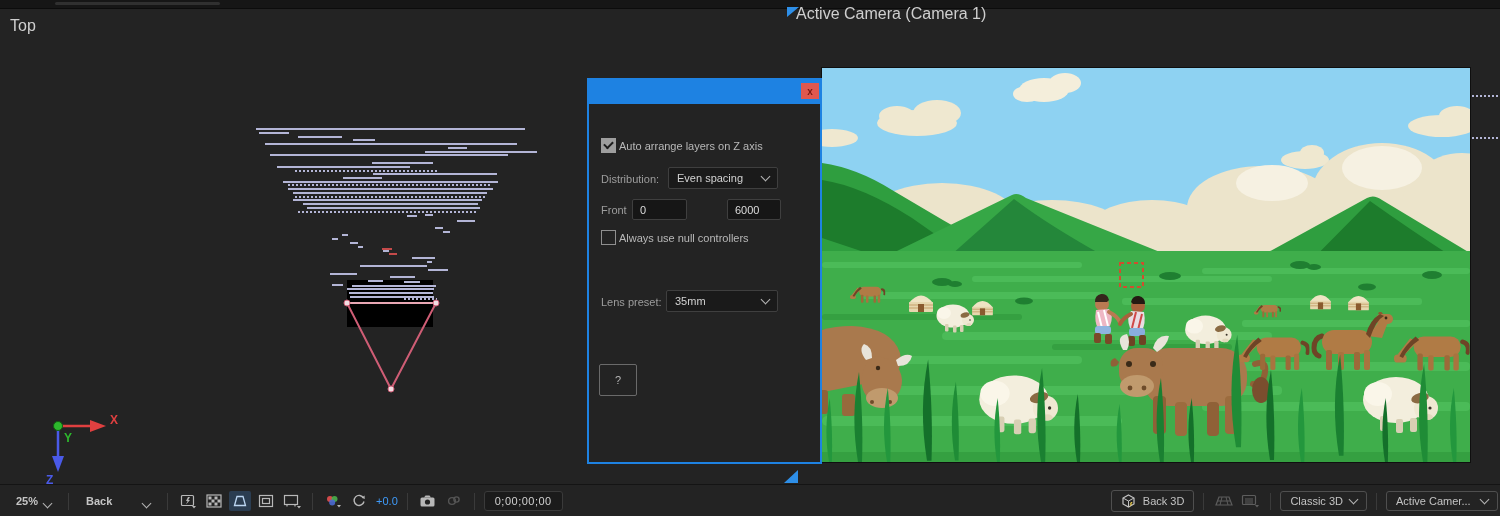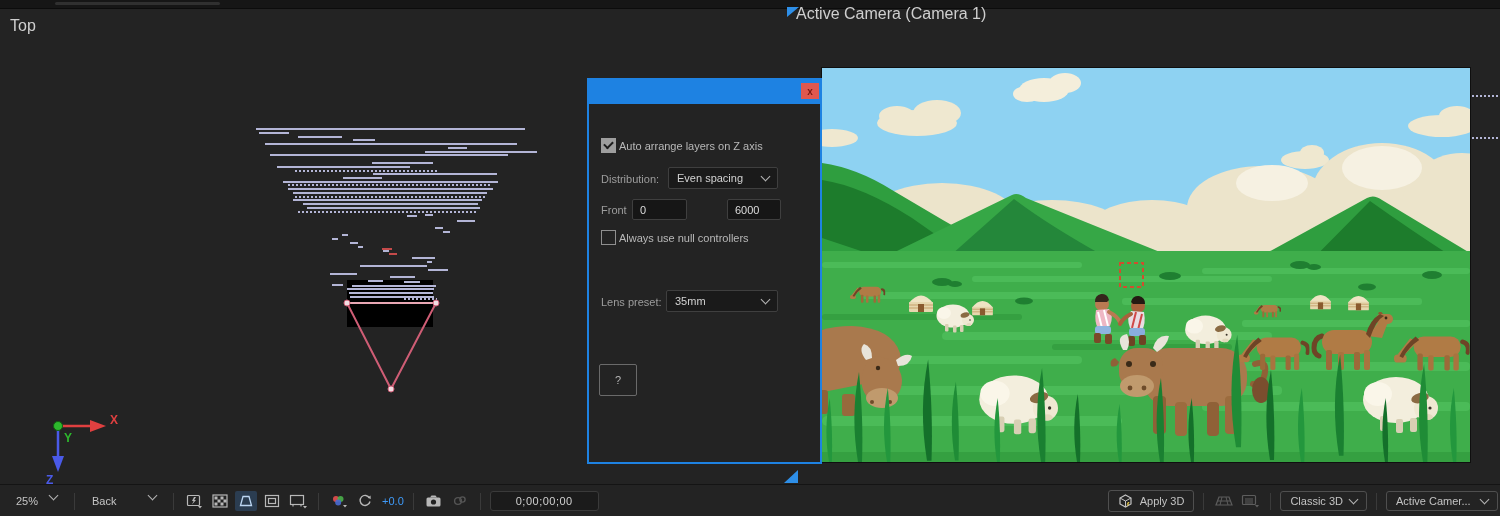--- a/index.html
+++ b/index.html
@@ -45,26 +45,26 @@
         transform:rotate(45deg);margin-top:-3px;flex:none;}
   .btn-apply{position:absolute;left:10px;top:218px;width:180px;height:31px;background:#2e8ceb;color:#fff;
              border:none;border-radius:2px;display:flex;align-items:center;justify-content:center;font-size:11.5px;}
   .btn-sec{position:absolute;height:30px;background:transparent;border:1px solid #6a6a6a;border-radius:2px;
            color:#b5b5b5;display:flex;align-items:center;justify-content:center;}
   
   .toolbar{position:absolute;left:0;top:484px;width:1500px;height:32px;background:#232323;border-top:1px solid #141414;
            display:flex;align-items:center;}
   .tb-left{position:absolute;left:8px;top:0;height:32px;display:flex;align-items:center;gap:4px;}
   .tb-right{position:absolute;right:2px;top:0;height:32px;display:flex;align-items:center;gap:4px;}
-  .tb-drop{display:flex;align-items:flex-start;gap:12px;padding:3px 8px;color:#c5c5c5;}
+  .tb-drop{display:flex;align-items:flex-end;gap:6px;padding:3px 8px;color:#c5c5c5;font-weight:bold;}
   .tb-divider{width:1px;height:17px;background:#3a3a3a;margin:0 5px;}
   .tb-icon{width:22px;height:20px;display:flex;align-items:center;justify-content:center;border-radius:2px;}
   .tb-icon.active{background:rgba(64,130,200,0.28);}
   .tb-exposure{color:#3f9bfa;margin-left:2px;}
-  .tb-timecode{border:1px solid #3a3a3a;background:#1b1b1b;border-radius:3px;padding:3px 25px;color:#d0d0d0;letter-spacing:0.5px;}
+  .tb-timecode{border:1px solid #3a3a3a;background:#1b1b1b;border-radius:3px;padding:3px 10px;color:#d0d0d0;letter-spacing:0.5px;}
   .tb-box{border:1px solid #4f4f4f;border-radius:3px;padding:3px 9px;display:flex;align-items:center;gap:7px;color:#c3c3c3;}
 </style>
 </head>
 <body>
 
 <div class="stage">
 
   <div class="topstrip">
     <div class="topgroove"></div>
   </div>
@@ -509,21 +509,21 @@
       <div class="tb-timecode">0;00;00;00</div>
     </div>
 
     <div class="tb-right">
       <div class="tb-box">
         <svg width="15" height="14" viewBox="0 0 15 14">
             <path d="M7.5,1 L13,4 V10 L7.5,13 L2,10 V4 Z" fill="none" stroke="#c3c3c3" stroke-width="1.2"></path>
             <path d="M2,4 L7.5,7 L13,4 M7.5,7 V13" fill="none" stroke="#c3c3c3" stroke-width="1"></path>
             <path d="M10,8 l-1.4,2.6 h1.2 l-1.4,2.6 l3,-3.4 h-1.3 l1.6,-1.8 Z" fill="#e8c94a"></path>
           </svg>
-        <span>Apply 3D</span>
+        <span>Back 3D</span>
       </div>
       <div class="tb-divider"></div>
       <div class="tb-icon">
         <svg width="18" height="14" viewBox="0 0 18 14">
             <path d="M4,3 H14 L17,11 H1 Z" fill="none" stroke="#5d5d5d" stroke-width="1.2"></path>
             <path d="M7,3 L5,11 M11,3 L13,11 M2.8,7 H15.2" stroke="#5d5d5d" stroke-width="1"></path>
           </svg>
       </div>
       <div class="tb-icon">
         <svg width="19" height="14" viewBox="0 0 19 14">

